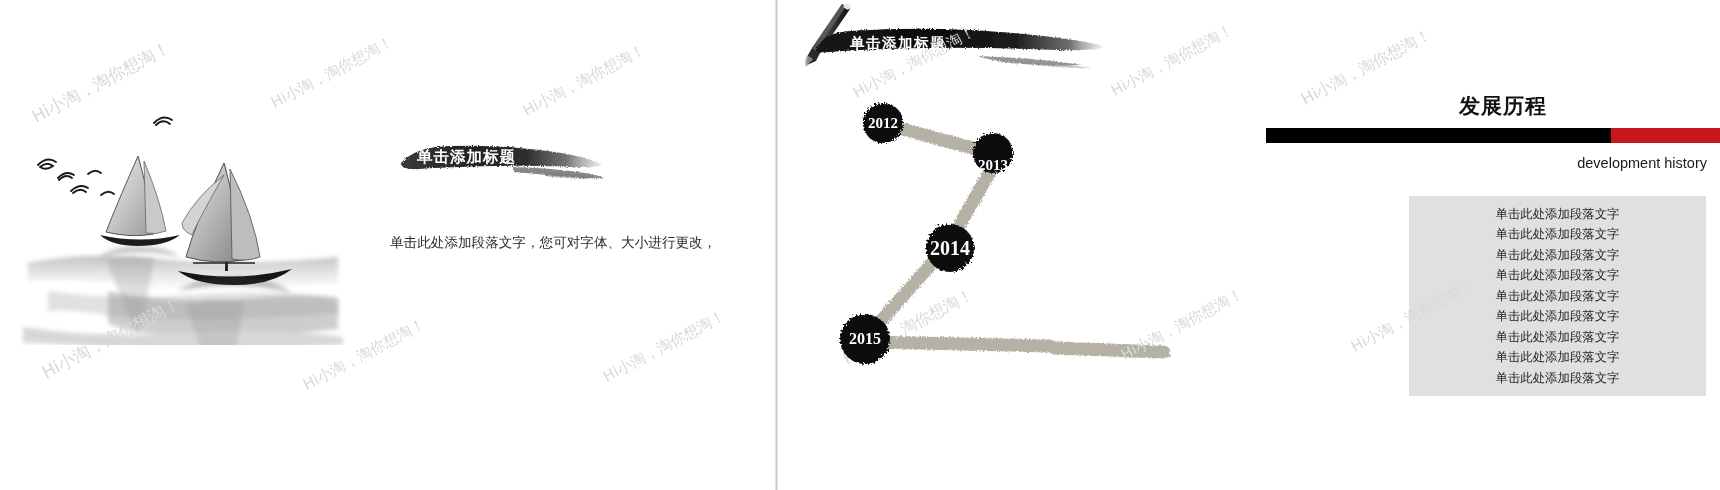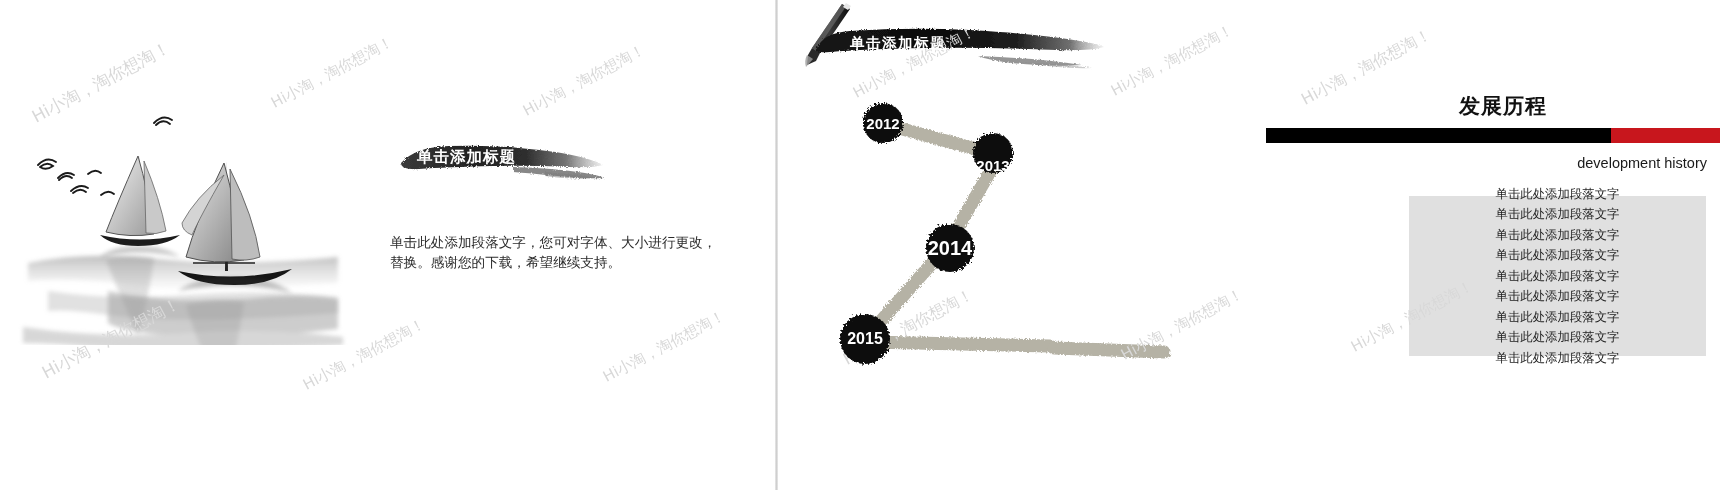--- a/index.html
+++ b/index.html
@@ -65,41 +65,41 @@
     color: #fff; font-size: 14.5px; font-weight: 700; letter-spacing: 1.5px;
     z-index: 6; font-family: "DejaVu Sans", sans-serif; white-space: nowrap;
   }
 
   
   .timeline { position: absolute; left: 40px; top: 80px; width: 460px; height: 330px; }
   .node {
     position: absolute; border-radius: 50%;
     display: flex; align-items: center; justify-content: center;
     color: #fff; font-weight: 700;
-    font-family: Liberation Sans, sans-serif;
+    font-family: Liberation Serif, serif;
     z-index: 4;
   }
 
   
   .panel { position: absolute; left: 488px; top: 0; width: 454px; height: 490px; }
   .panel-title {
     position: absolute; right: 173px; top: 92px;
     font-size: 21px; font-weight: 700; color: #111;
     font-family: "DejaVu Sans", sans-serif; letter-spacing: 1px;
   }
   .rule { position: absolute; left: 0; top: 128px; height: 15px; display: flex; width: 454px; }
   .rule .black { background: #000000; height: 100%; flex: 0 0 345px; }
   .rule .red   { background: #c8161d; height: 100%; flex: 1 1 auto; }
   .panel-sub {
     position: absolute; right: 13px; top: 155px;
     font-size: 14.5px; color: #1a1a1a;
     font-family: "Liberation Sans", sans-serif;
   }
   .para-box {
-    position: absolute; left: 143px; top: 196px; width: 297px; height: 160px;
+    position: absolute; left: 143px; top: 196px; width: 297px; height: 200px;
     background: #e0e0e0;
     display: flex; flex-direction: column;
     align-items: center; justify-content: center;
   }
   .para-box p {
     font-family: "DejaVu Sans", sans-serif;
     font-size: 12.4px; line-height: 20.5px; color: #1d1d1d;
     white-space: nowrap;
   }
 </style>
@@ -201,21 +201,20 @@
           <path d="M6 26 q14 -16 48 -17 q42 -1 70 2 q38 3 62 9 q18 5 22 8 q-10 3 -34 2 q-40 -2 -76 -1 q-46 1 -74 3 q-18 1 -18 -6 z" fill="url(#bs1)"></path>
           <path d="M118 30 q40 1 72 6 q16 3 20 5 q-18 1 -48 -2 q-28 -3 -44 -4 z" fill="#555" opacity="0.7"></path>
           <path d="M150 35 q30 2 52 6 q-22 2 -52 -2 z" fill="#777" opacity="0.5"></path>
         </g>
       </svg>
       <span class="label">单击添加标题</span>
     </div>
 
     <div class="body-copy">
       <p>单击此处添加段落文字，您可对字体、大小进行更改，</p>
-      <p>替换。感谢您的下载，希望继续支持。</p>
     </div>
 
     <div class="wm" style="left:28px;  top:108px; font-size:17px;">Hi小淘，淘你想淘！</div>
     <div class="wm" style="left:268px; top:96px;  font-size:15px;">Hi小淘，淘你想淘！</div>
     <div class="wm" style="left:520px; top:104px; font-size:15px;">Hi小淘，淘你想淘！</div>
     <div class="wm" style="left:38px;  top:364px; font-size:17px;">Hi小淘，淘你想淘！</div>
     <div class="wm" style="left:300px; top:378px; font-size:15px;">Hi小淘，淘你想淘！</div>
     <div class="wm" style="left:600px; top:370px; font-size:15px;">Hi小淘，淘你想淘！</div>
   </div>
 

